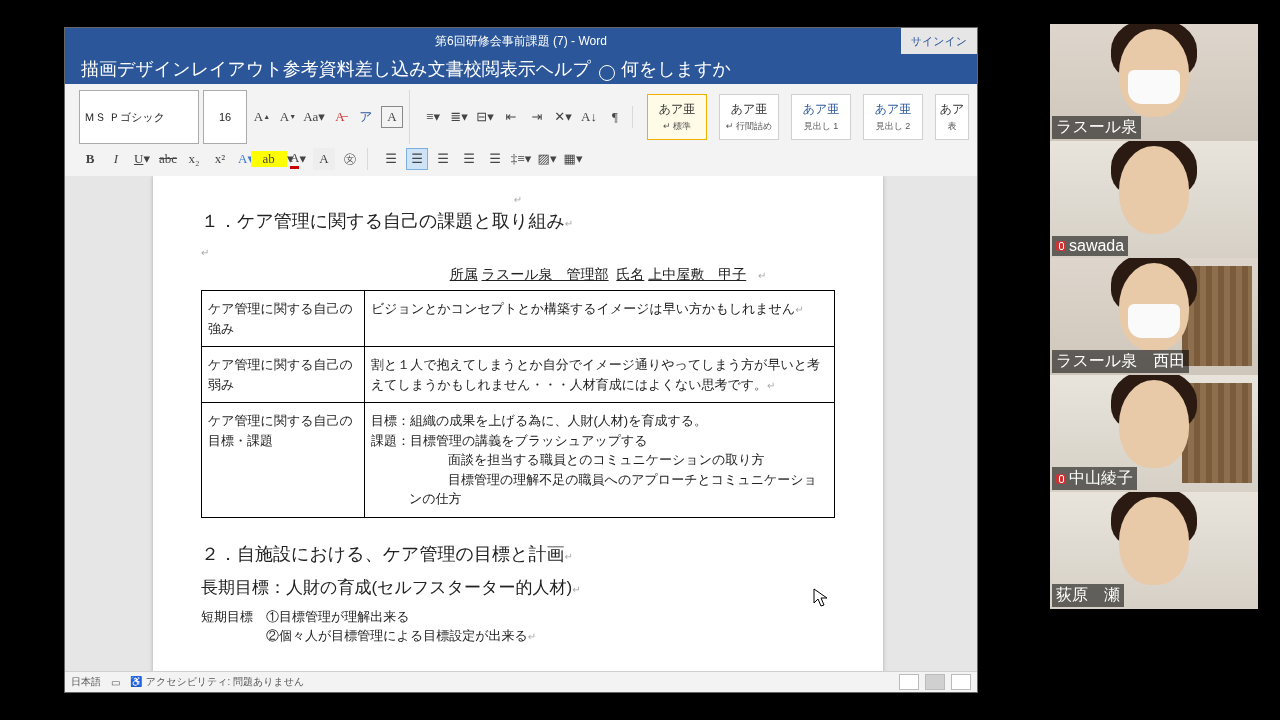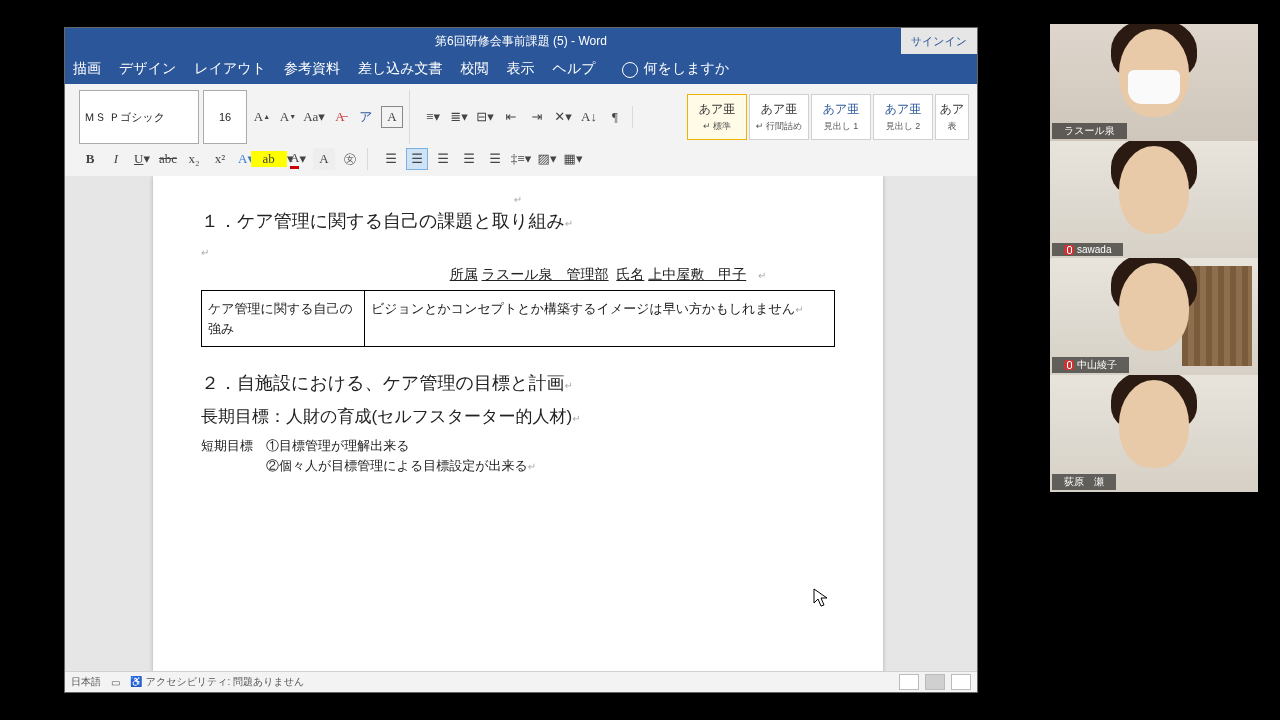--- a/index.html
+++ b/index.html
@@ -1,35 +1,35 @@
 <!DOCTYPE html>
 <html><head>
 <meta charset="utf-8">
 <style>
   html,body{margin:0;padding:0;width:1280px;height:720px;background:#000;font-family:"Meiryo","Yu Gothic UI",sans-serif;font-size:12px;color:#222;overflow:hidden}
   .stage{position:relative;width:1280px;height:720px}
   
   .word{position:absolute;left:65px;top:28px;width:912px;height:664px;background:#fff;box-shadow:0 0 0 1px #666}
   .titlebar{height:26px;background:#2b579a;color:#fff;display:flex;align-items:center;justify-content:center;position:relative;font-size:12px}
   .signin{position:absolute;right:0;top:0;height:26px;background:#e6e6e6;color:#2b579a;padding:0 10px;display:flex;align-items:center;font-size:11px}
-  .menubar{height:30px;background:#2b579a;color:#fff;display:flex;align-items:center;gap:18px;padding:0 8px;font-size:14px}
+  .menubar{height:30px;background:#2b579a;color:#fff;display:flex;align-items:center;padding:0 16px;font-size:18px}
   .menubar span{cursor:default}
   .helpbox{display:flex;align-items:flex-end;gap:6px;margin-left:8px}
   .bulb{width:14px;height:14px;border:1px solid #fff;border-radius:50%}
   
   .ribbon{background:#f3f3f3;border-bottom:1px solid #d0d0d0;padding:6px 8px 2px 8px}
   .row{display:flex;align-items:center;gap:6px;margin-bottom:4px}
   .grp{display:flex;align-items:center;gap:4px;padding:0 6px;border-right:1px solid #d9d9d9}
   .grp:last-child{border-right:none}
   .sel{border:1px solid #ababab;background:#fff;height:20px;display:flex;align-items:center;padding:16px 4px;font-size:11px}
   .sel.font{width:110px}
   .sel.size{width:34px;justify-content:center}
   .ibtn{width:20px;height:20px;border:1px solid transparent;display:flex;align-items:center;justify-content:center;font-family:serif;font-size:13px;color:#444;background:transparent}
   .ibtn.on{background:#cfe3f7;border-color:#7bb1e0}
-  .style-gal{display:flex;gap:2px;margin-left:auto}
+  .style-gal{display:flex;gap:12px;margin-left:auto}
   .sbox{width:58px;height:44px;border:1px solid #d0d0d0;background:#fff;display:flex;flex-direction:column;align-items:center;justify-content:center;font-size:9px;color:#555}
   .sbox .samp{font-size:12px;color:#333;margin-bottom:2px}
   .sbox.sel2{border-color:#f0b000;background:#fffbe6}
   .grplabels{display:flex;font-size:10px;color:#666;margin-top:4px}
   .grplabels div{text-align:center;position:relative}
   .dlg{position:absolute;right:2px;bottom:0;width:10px;height:10px;border:1px solid #aaa;font-size:7px;line-height:8px;text-align:center;color:#888}
   
   .scroll{position:absolute;left:0;right:0;top:148px;bottom:20px;overflow:hidden;background:#e6e6e6}
   .page{position:absolute;left:88px;top:0;width:730px;min-height:900px;background:#fff;box-shadow:0 0 4px rgba(0,0,0,.25);padding:18px 48px 40px 48px;box-sizing:border-box}
   .pmark{color:#aaa;font-size:10px}
@@ -47,38 +47,38 @@
   .cursor-arrow{position:absolute;left:660px;top:412px;pointer-events:none}
   
   .status{position:absolute;left:0;right:0;bottom:0;height:20px;background:#f3f3f3;border-top:1px solid #d0d0d0;display:flex;align-items:center;font-size:10px;color:#555;padding:0 6px;gap:10px}
   .status .right{margin-left:auto;display:flex;gap:6px}
   .vbtn{width:18px;height:14px;border:1px solid #bbb;background:#fff}
   .vbtn.on{background:#d0d0d0}
   
   .zcol{position:absolute;right:22px;top:24px;width:208px}
   .tile{width:208px;height:117px;background:#333;position:relative;margin-bottom:0;overflow:hidden}
   .tile.active{outline:3px solid #f0c400;outline-offset:-3px}
-  .tile .name{position:absolute;left:2px;bottom:2px;background:rgba(0,0,0,.55);color:#fff;font-size:10px;padding:1px 12px;display:flex;align-items:center;gap:3px}
+  .tile .name{position:absolute;left:2px;bottom:2px;background:rgba(0,0,0,.55);color:#fff;font-size:16px;padding:1px 4px;display:flex;align-items:center;gap:3px}
   .mute{width:10px;height:10px;background:#c33;border-radius:2px;position:relative}
   .mute::after{content:"";position:absolute;left:3px;top:1px;width:3px;height:6px;border:1px solid #fff;border-radius:2px}
   .face{position:absolute;left:50%;top:42%;transform:translate(-50%,-50%);width:70px;height:88px;border-radius:50% 50% 45% 45%;background:#e8c9a8}
   .hair{position:absolute;left:50%;top:22%;transform:translate(-50%,-50%);width:86px;height:64px;border-radius:50% 50% 40% 40%;background:#2a1a12}
   .mask{position:absolute;left:50%;top:54%;transform:translate(-50%,-50%);width:52px;height:34px;background:#fafafa;border-radius:6px 6px 14px 14px}
   .room{position:absolute;inset:0;background:linear-gradient(#ded6cc,#cfc6bb)}
   .room2{position:absolute;inset:0;background:linear-gradient(#e8e4dc,#d6d0c6)}
   .shelf{position:absolute;right:6px;top:8px;width:70px;height:100px;background:repeating-linear-gradient(90deg,#7a5c3c 0 6px,#8d6f4e 6px 12px)}
 </style>
 </head>
 <body>
 
 <div class="stage">
 
   <div class="word">
     <div class="titlebar">
-      <span>第6回研修会事前課題 (5) - Word</span>
+      <span>第6回研修会事前課題 (7) - Word</span>
       <div class="signin">サインイン</div>
     </div>
     <div class="menubar">
       <span>描画</span>
       <span>デザイン</span>
       <span>レイアウト</span>
       <span>参考資料</span>
       <span>差し込み文書</span>
       <span>校閲</span>
       <span>表示</span>
@@ -179,20 +179,33 @@
         <div class="meta" style="text-align:center;padding-left:180px">
           <u><span>所属</span></u>&nbsp;<u><span>ラスール泉　管理部</span></u>&nbsp;&nbsp;<u><span>氏名</span></u>&nbsp;<u><span>上中屋敷　甲子</span></u>&nbsp;&nbsp;&nbsp;<span class="pmark">↵</span>
         </div>
 
         <table class="doc">
           <tbody>
               <tr>
                 <td class="lab">ケア管理に関する自己の強み</td>
                 <td><span>ビジョンとかコンセプトとか構築するイメージは早い方かもしれません</span><span class="pmark">↵</span></td>
               </tr>
+          <tr>
+                <td class="lab">ケア管理に関する自己の弱み</td>
+                <td><span>割と１人で抱えてしまうとか自分でイメージ通りやってしまう方が早いと考えてしまうかもしれません・・・人材育成にはよくない思考です。</span><span class="pmark">↵</span></td>
+              </tr>
+          <tr>
+                <td class="lab">ケア管理に関する自己の目標・課題</td>
+                <td id="r2">
+                  <div>目標：組織の成果を上げる為に、人財(人材)を育成する。</div>
+                  <div>課題：目標管理の講義をブラッシュアップする</div>
+                  <div class="indent">　　　面談を担当する職員とのコミュニケーションの取り方</div>
+                  <div class="indent">　　　目標管理の理解不足の職員へのアプローチとコミュニケーションの仕方</div>
+                </td>
+              </tr>
         </tbody>
           </table>
 
         <div class="sec2"><span>２．自施設における、ケア管理の目標と計画</span><span class="pmark">↵</span></div>
         <div class="long"><span>長期目標：人財の育成(セルフスターター的人材)</span><span class="pmark">↵</span></div>
         <div class="short">
           <span>短期目標</span>　<span>①目標管理が理解出来る</span><br>
           <span style="visibility:hidden">短期目標</span>　<span>②個々人が目標管理による目標設定が出来る</span><span class="pmark">↵</span>
         </div>
 
@@ -227,20 +240,30 @@
       <div class="tile">
         <div class="room2"></div>
         <div class="hair"></div>
         <div class="face"></div>
         <div class="name">
           <span class="mute"></span>
           <span>sawada</span>
         </div>
       </div>
       <div class="tile">
+        <div class="room"></div>
+        <div class="shelf"></div>
+        <div class="hair"></div>
+        <div class="face"></div>
+        <div class="mask"></div>
+        <div class="name">
+          <span>ラスール泉　西田</span>
+        </div>
+      </div>
+      <div class="tile">
         <div class="room2"></div>
         <div class="shelf"></div>
         <div class="hair"></div>
         <div class="face"></div>
         <div class="name">
           <span class="mute"></span>
           <span>中山綾子</span>
         </div>
       </div>
       <div class="tile">

